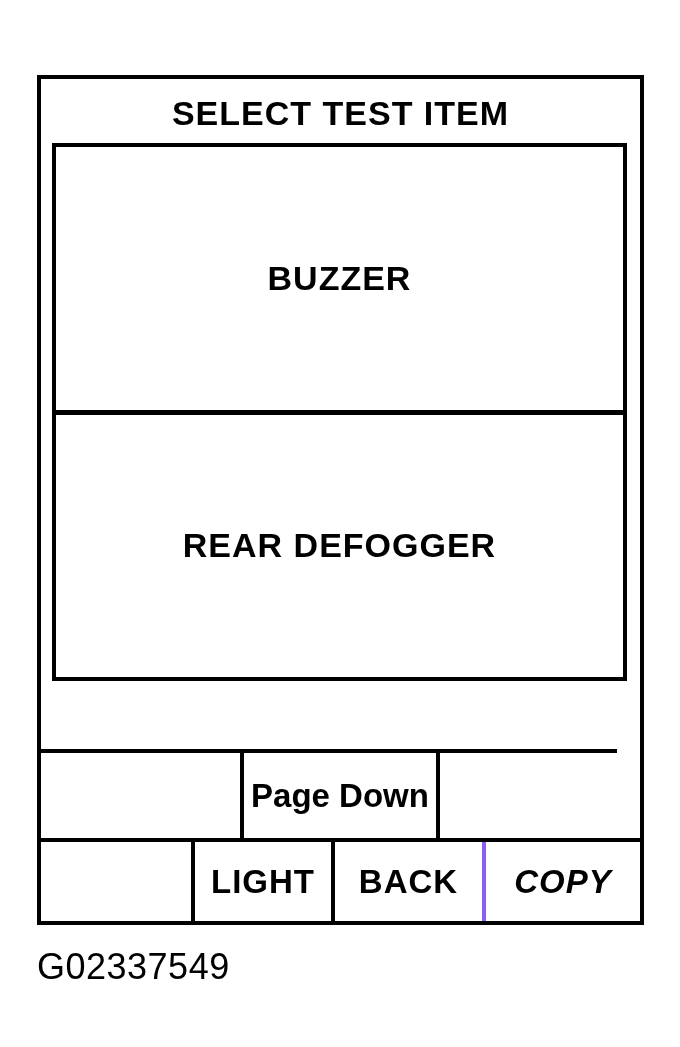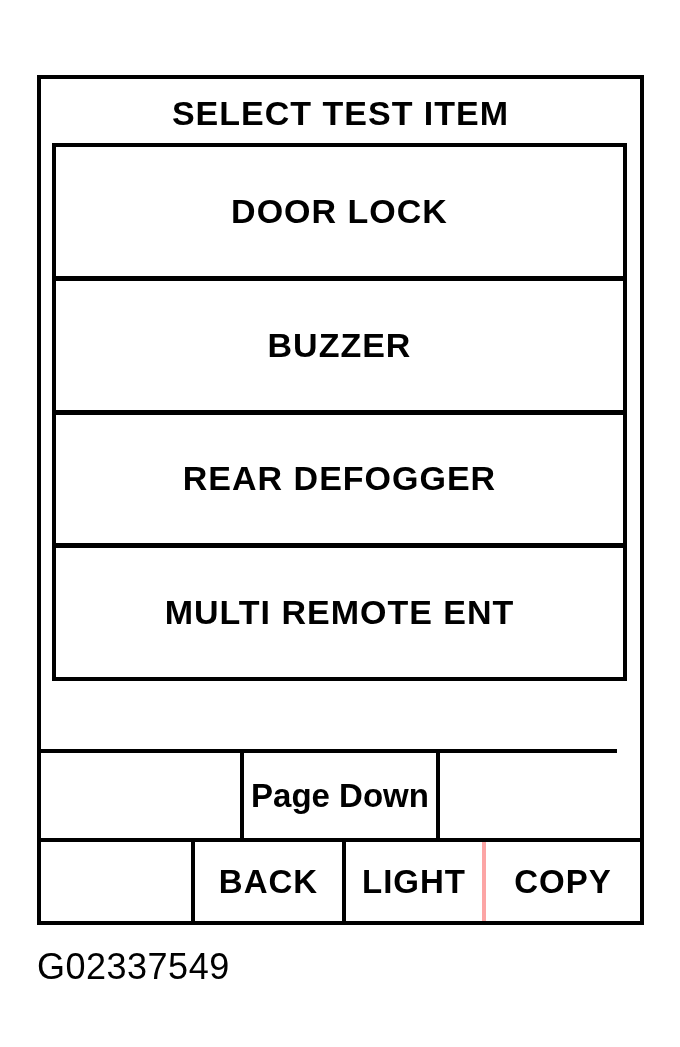--- a/index.html
+++ b/index.html
@@ -91,53 +91,51 @@
     align-items: center;
     justify-content: center;
     font-size: 33px;
     font-weight: bold;
     letter-spacing: 1px;
     white-space: nowrap;
   }
   .sk-spacer { width: 150px; }
   .sk-back  { width: 151px; border-left: 4px solid #000; cursor: pointer; }
   .sk-light { width: 140px; border-left: 4px solid #000; cursor: pointer; }
-  .sk-copy  { flex: 1;      border-left: 4px solid #fca5a5; cursor: pointer; }
+  .sk-copy  { flex: 1;      border-left: 4px solid #8b5cf6; cursor: pointer; font-style: italic; }
 
   
   .figure-id {
     position: absolute;
     left: 37px; top: 946px;
     font-size: 36px;
     font-weight: normal;
     letter-spacing: 0.5px;
   }
 </style>
 </head>
 <body>
 
 <div class="frame">
 
   <div class="screen-title">SELECT TEST ITEM</div>
 
   <div class="test-list">
-    <div class="test-item">DOOR LOCK</div>
     <div class="test-item">BUZZER</div>
     <div class="test-item">REAR DEFOGGER</div>
-    <div class="test-item">MULTI REMOTE ENT</div>
   </div>
 
   <div class="pd-row">
     <div class="pd-spacer-left"></div>
     <div class="pd-button">Page Down</div>
     <div class="pd-spacer-right"></div>
   </div>
 
   <div class="sk-row">
     <div class="sk-cell sk-spacer"></div>
+    <div class="sk-cell sk-light">LIGHT</div>
     <div class="sk-cell sk-back">BACK</div>
-    <div class="sk-cell sk-light">LIGHT</div>
     <div class="sk-cell sk-copy">COPY</div>
   </div>
 
 </div>
 
 <div class="figure-id">G02337549</div>
 
 </body></html>

